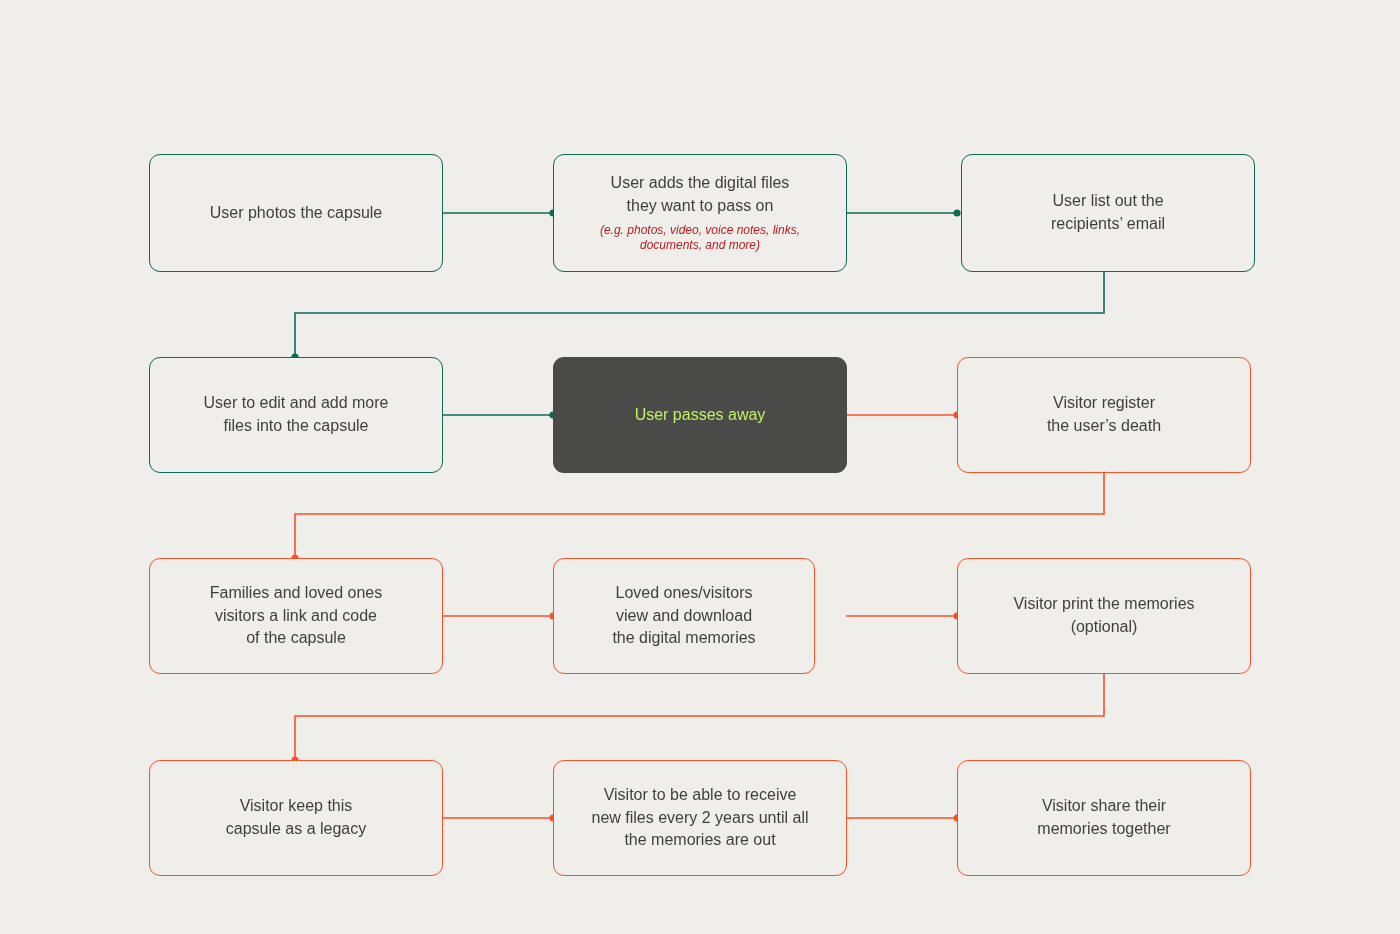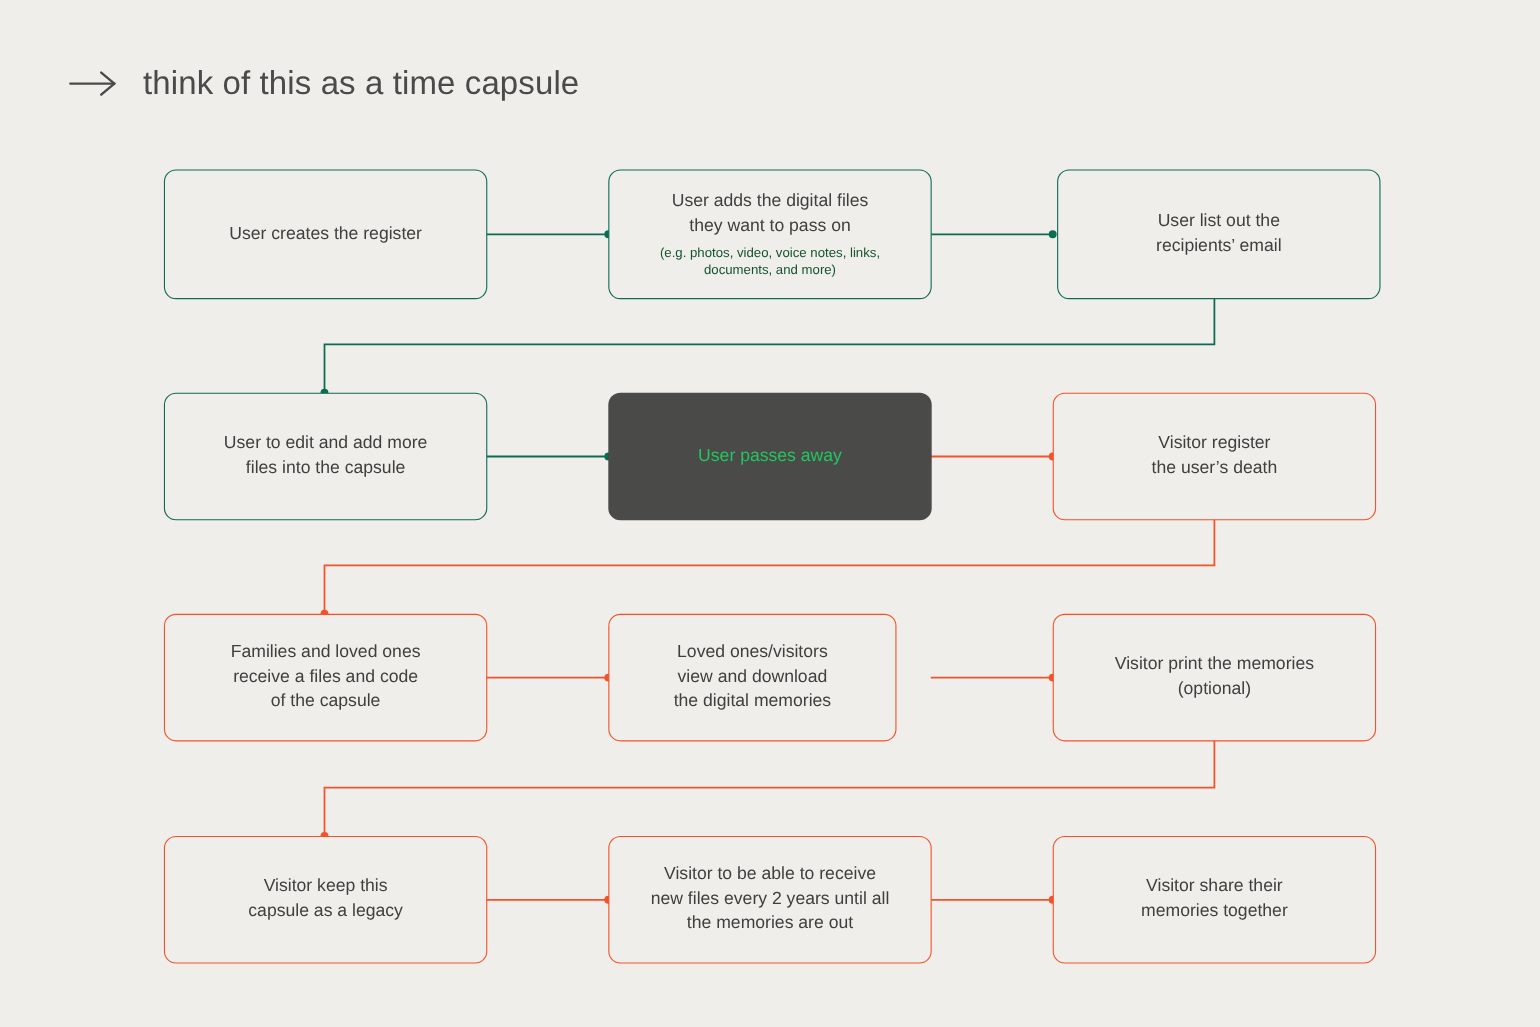--- a/index.html
+++ b/index.html
@@ -78,42 +78,36 @@
     background: #4a4a48;
     border: none;
   }
   .node-text {
     font-size: 16px;
     line-height: 1.42;
     color: #3f3f3d;
     white-space: pre-line;
   }
   .node.filled .node-text {
-    color: #22c55e;
+    color: #bef264;
   }
   .node-sub {
     margin-top: 5px;
     font-size: 12px;
+    font-style: italic;
     line-height: 1.3;
-    color: #14532d;
+    color: #b91c1c;
     white-space: pre-line;
   }
 </style>
 </head>
 <body>
 
 <div id="stage">
 
-  <div class="header">
-    <svg class="header-arrow" viewBox="0 0 46 26">
-      <line x1="2" y1="13" x2="42" y2="13" stroke="#4a4a48" stroke-width="2.2" stroke-linecap="round"></line>
-      <polyline points="30,3 42,13 30,23" fill="none" stroke="#4a4a48" stroke-width="2.2" stroke-linecap="round" stroke-linejoin="round"></polyline>
-    </svg>
-    <div class="header-title">think of this as a time capsule</div>
-  </div>
 
   <svg id="wires" viewBox="0 0 1400 934">
       <path d="M443,213 L553,213" fill="none" stroke="#0d6b54" stroke-width="1.6" stroke-linecap="square"></path>
       <circle cx="553" cy="213" r="3.6" fill="#0d6b54"></circle>
       <path d="M847,213 L957,213" fill="none" stroke="#0d6b54" stroke-width="1.6" stroke-linecap="square"></path>
       <circle cx="957" cy="213" r="3.6" fill="#0d6b54"></circle>
       <path d="M1104,272 L1104,313 L295,313 L295,357" fill="none" stroke="#0d6b54" stroke-width="1.6" stroke-linecap="square"></path>
       <circle cx="295" cy="357" r="3.6" fill="#0d6b54"></circle>
       <path d="M443,415 L553,415" fill="none" stroke="#0d6b54" stroke-width="1.6" stroke-linecap="square"></path>
       <circle cx="553" cy="415" r="3.6" fill="#0d6b54"></circle>
@@ -128,21 +122,21 @@
       <path d="M1104,674 L1104,716 L295,716 L295,760" fill="none" stroke="#f4522a" stroke-width="1.6" stroke-linecap="square"></path>
       <circle cx="295" cy="760" r="3.6" fill="#f4522a"></circle>
       <path d="M443,818 L553,818" fill="none" stroke="#f4522a" stroke-width="1.6" stroke-linecap="square"></path>
       <circle cx="553" cy="818" r="3.6" fill="#f4522a"></circle>
       <path d="M847,818 L957,818" fill="none" stroke="#f4522a" stroke-width="1.6" stroke-linecap="square"></path>
       <circle cx="957" cy="818" r="3.6" fill="#f4522a"></circle>
     </svg>
 
   <div id="node-layer">
       <div class="node outline" style="left: 149px; top: 154px; width: 294px; height: 118px;">
-        <div class="node-text">User creates the register</div>
+        <div class="node-text">User photos the capsule</div>
       </div>
       <div class="node outline" style="left: 553px; top: 154px; width: 294px; height: 118px;">
         <div class="node-text">User adds the digital files
 they want to pass on</div>
         <div class="node-sub">(e.g. photos, video, voice notes, links,
 documents, and more)</div>
       </div>
       <div class="node outline" style="left: 961px; top: 154px; width: 294px; height: 118px;">
         <div class="node-text">User list out the
 recipients’ email</div>
@@ -153,21 +147,21 @@
       </div>
       <div class="node filled" style="left: 553px; top: 357px; width: 294px; height: 116px;">
         <div class="node-text">User passes away</div>
       </div>
       <div class="node outline accent" style="left: 957px; top: 357px; width: 294px; height: 116px;">
         <div class="node-text">Visitor register
 the user’s death</div>
       </div>
       <div class="node outline accent" style="left: 149px; top: 558px; width: 294px; height: 116px;">
         <div class="node-text">Families and loved ones
-receive a files and code
+visitors a link and code
 of the capsule</div>
       </div>
       <div class="node outline accent" style="left: 553px; top: 558px; width: 262px; height: 116px;">
         <div class="node-text">Loved ones/visitors
 view and download
 the digital memories</div>
       </div>
       <div class="node outline accent" style="left: 957px; top: 558px; width: 294px; height: 116px;">
         <div class="node-text">Visitor print the memories
 (optional)</div>

